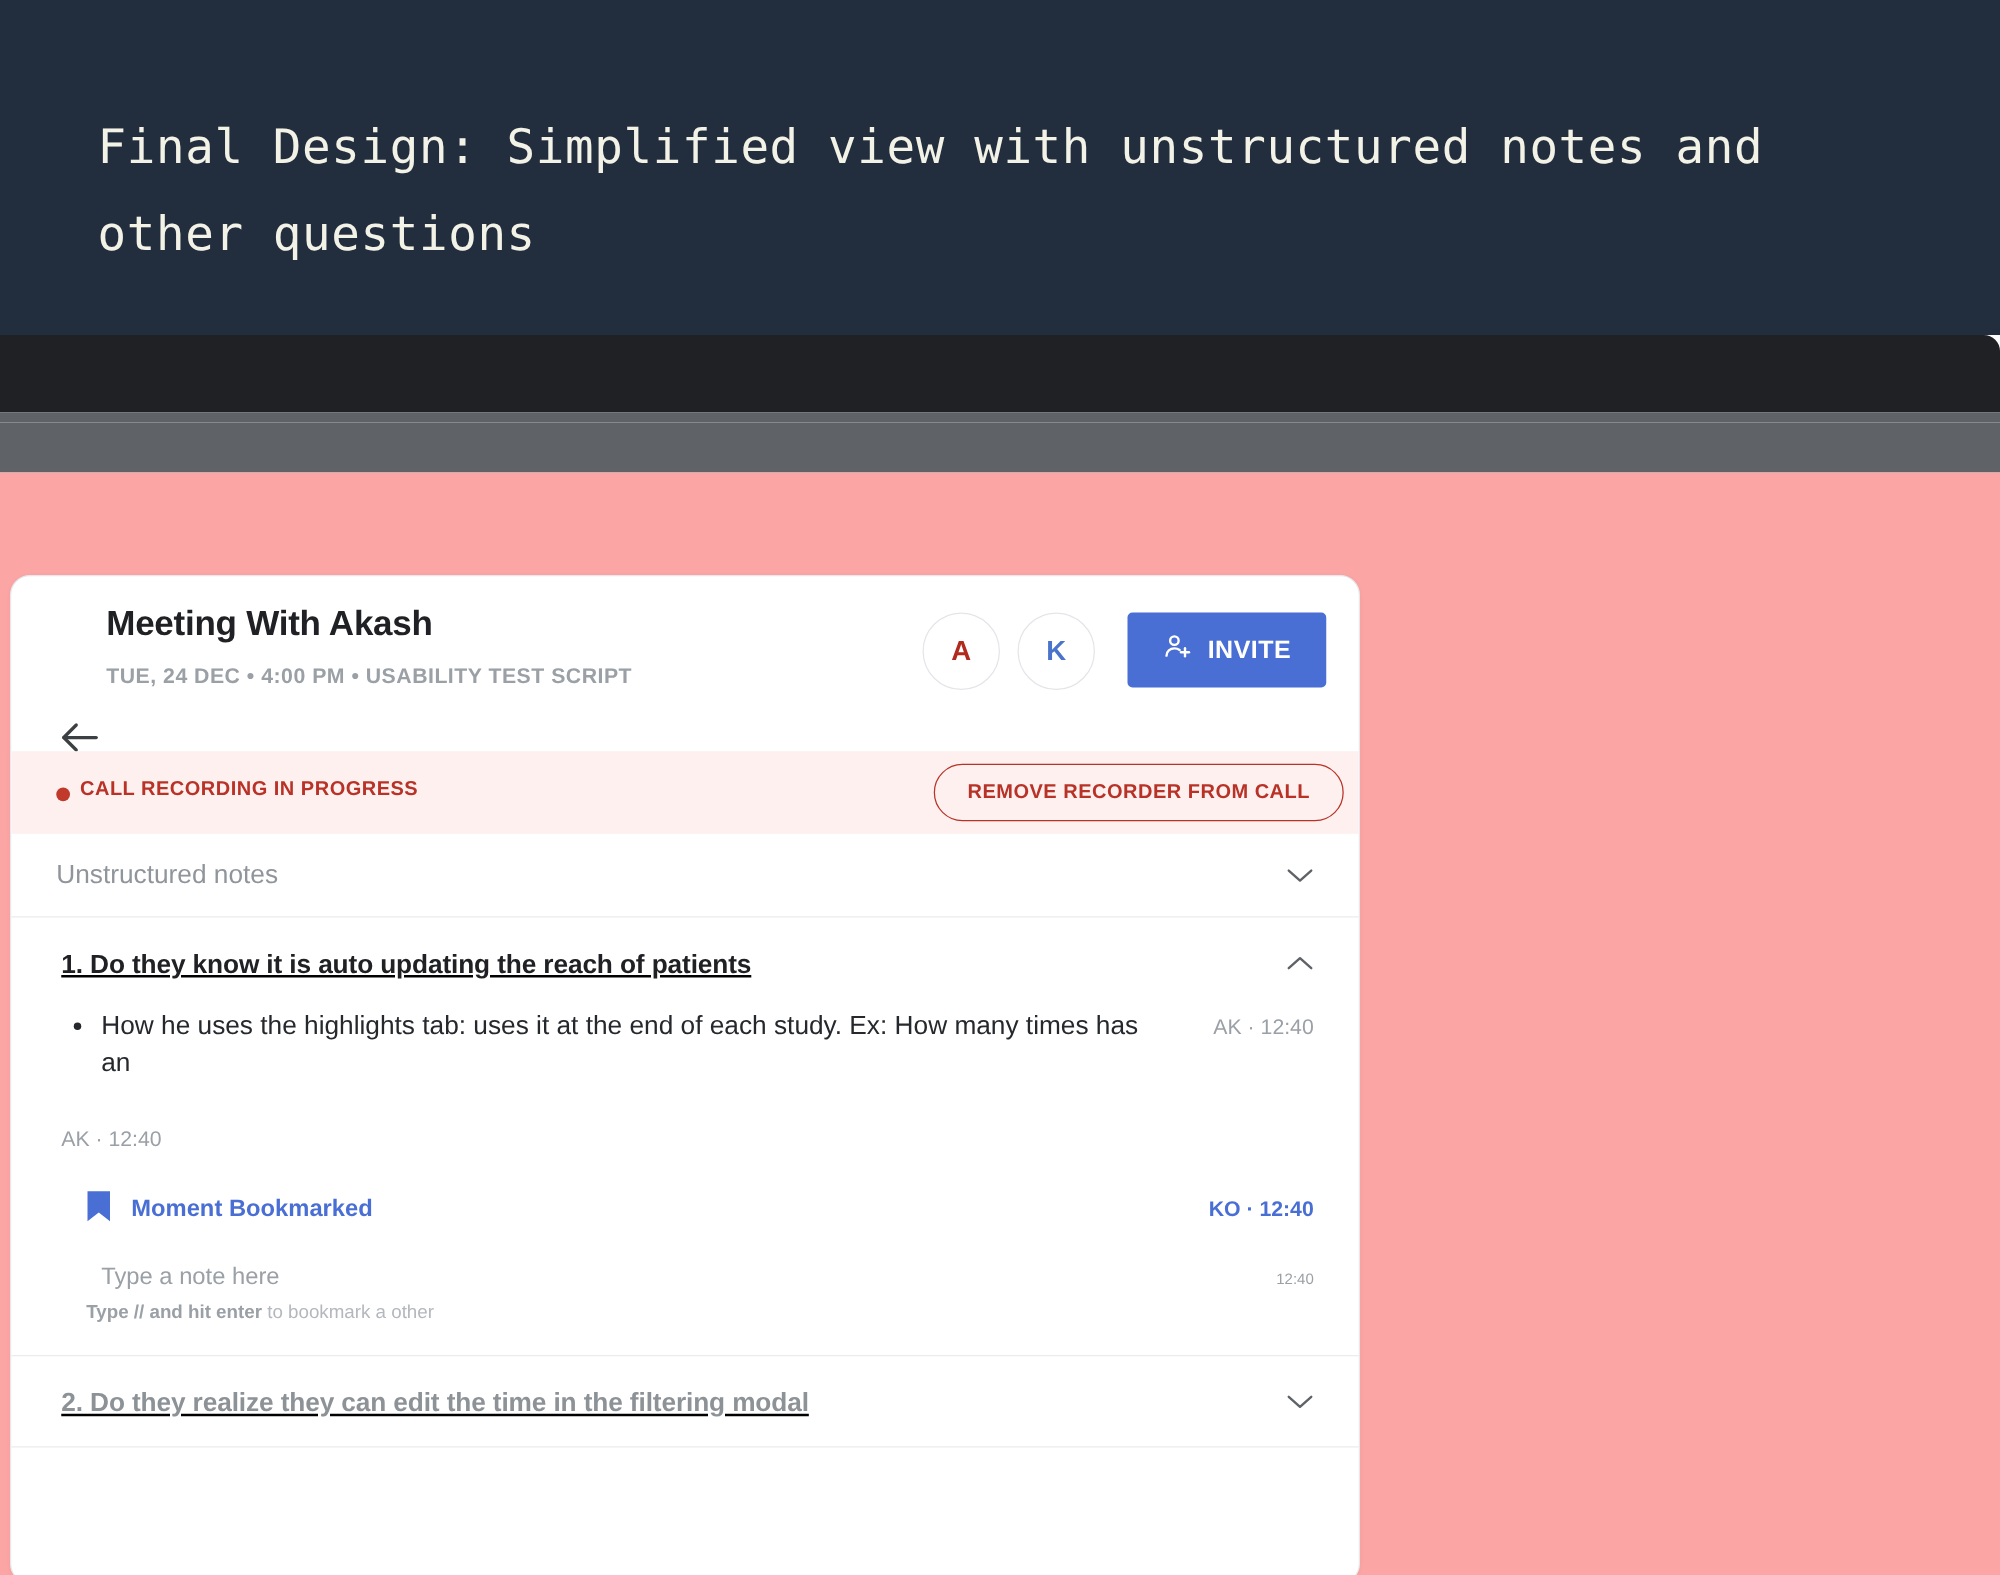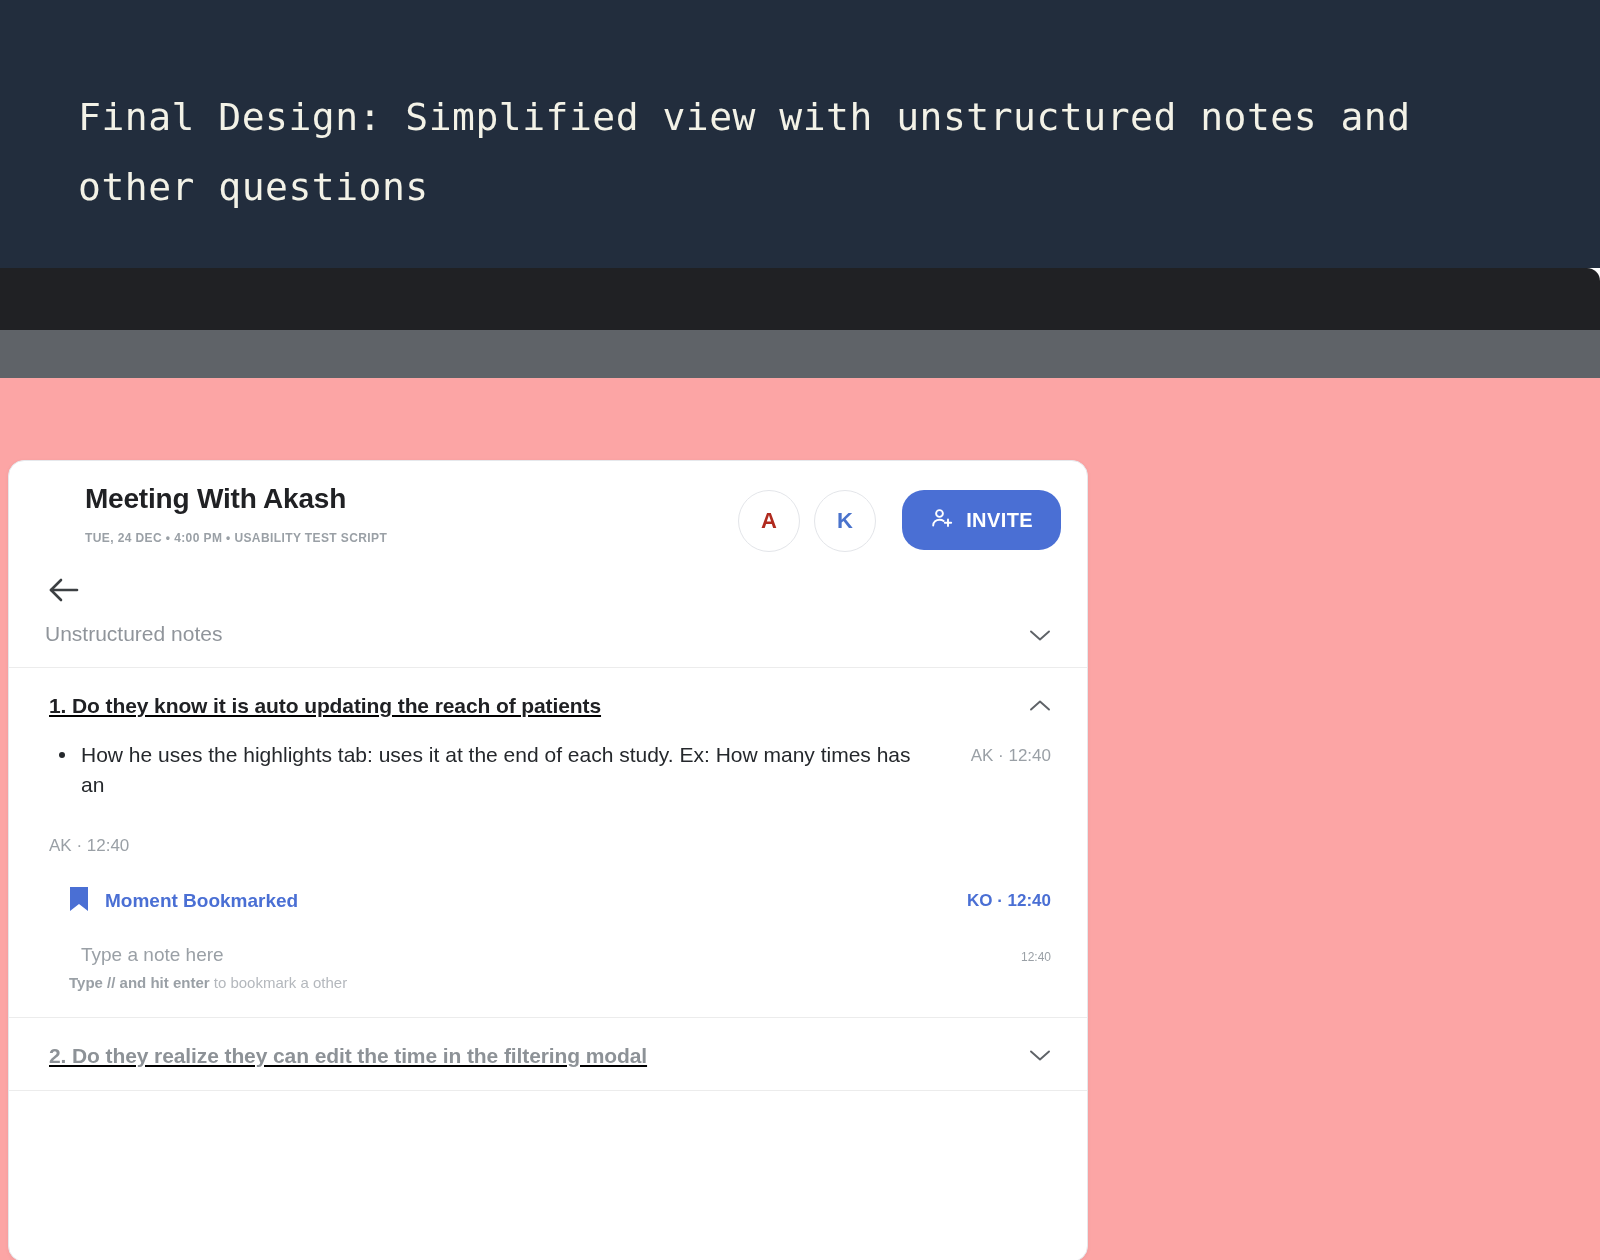--- a/index.html
+++ b/index.html
@@ -145,21 +145,21 @@
     position: absolute;
     left: 76px; top: 22px;
     font-size: 28px;
     font-weight: 700;
     color: #202124;
     letter-spacing: -0.2px;
   }
   .meeting-sub {
     position: absolute;
     left: 76px; top: 70px;
-    font-size: 12px;
+    font-size: 17px;
     font-weight: 700;
     letter-spacing: 0.4px;
     color: #9aa0a6;
   }
   .avatar-group {
     position: absolute;
     right: 211px; top: 29px;
     display: flex;
     gap: 14px;
   }
@@ -181,21 +181,21 @@
     position: absolute;
     right: 26px; top: 29px;
     height: 60px;
     padding: 0 28px;
     display: flex;
     align-items: center;
     gap: 12px;
     background: #4a6fd4;
     color: #ffffff;
     border: none;
-    border-radius: 22px;
+    border-radius: 4px;
     font-size: 20px;
     font-weight: 700;
     letter-spacing: 0.4px;
     cursor: pointer;
     font-family: inherit;
   }
 
   
   .rec-banner {
     position: relative;
@@ -410,20 +410,25 @@
             <circle cx="9.5" cy="7.5" r="3.4"></circle>
             <path d="M3.2 19.5c0-3.6 2.9-5.8 6.3-5.8 1.6 0 3.1.5 4.2 1.3"></path>
             <line x1="18" y1="13.5" x2="18" y2="20"></line>
             <line x1="14.8" y1="16.8" x2="21.2" y2="16.8"></line>
           </svg>
         </span>
         <span>INVITE</span>
       </button>
     </div>
 
+    <div class="rec-banner">
+      <span class="rec-dot"></span>
+      <span class="rec-label">CALL RECORDING IN PROGRESS</span>
+      <button class="rec-btn">REMOVE RECORDER  FROM CALL</button>
+    </div>
 
     <div class="notes-row">
       <span class="label">Unstructured notes</span>
       <span class="chev">
         <svg viewBox="0 0 22 13" width="22" height="13" fill="none" stroke="#5f6368" stroke-width="1.9" stroke-linecap="round" stroke-linejoin="round">
           <polyline points="2,3 11,11 20,3"></polyline>
         </svg>
       </span>
     </div>
 

